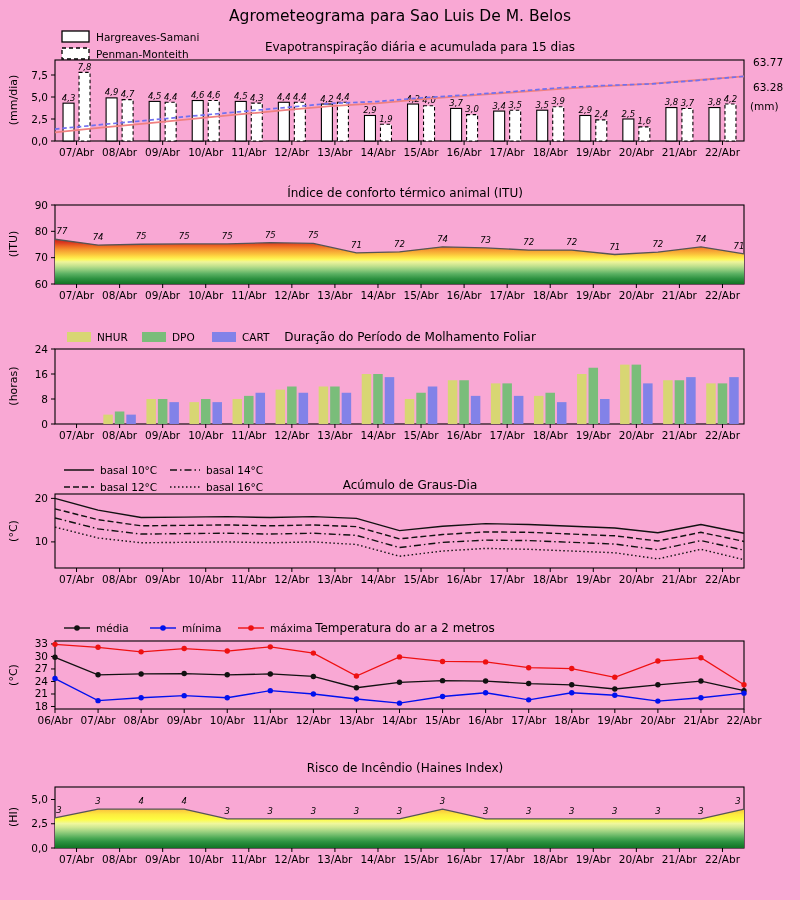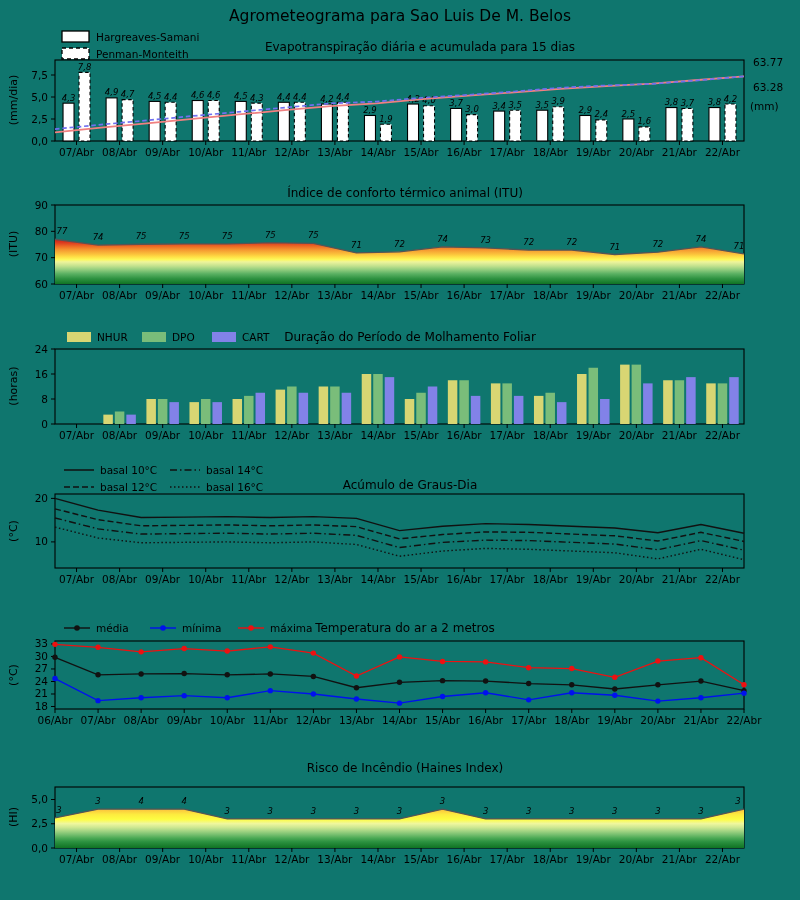--- a/index.html
+++ b/index.html
@@ -1,16 +1,16 @@
 <!DOCTYPE html>
 <html><head>
 <meta charset="utf-8">
 <style>
   html,body{margin:0;padding:0;background:#ffffff;}
-  #wrap{width:800px;height:900px;position:relative;background:#0f766e;overflow:hidden;}
+  #wrap{width:800px;height:900px;position:relative;background:#f9a8d4;overflow:hidden;}
   svg{display:block;}
   text{font-family:"DejaVu Sans",sans-serif;fill:#000;}
   .ttl{font-size:12px;}
   .leg{font-size:10.5px;}
 </style>
 </head>
 <body>
 <div id="wrap">
 
 <svg id="fig" width="800" height="900" viewBox="0 0 800 900">

